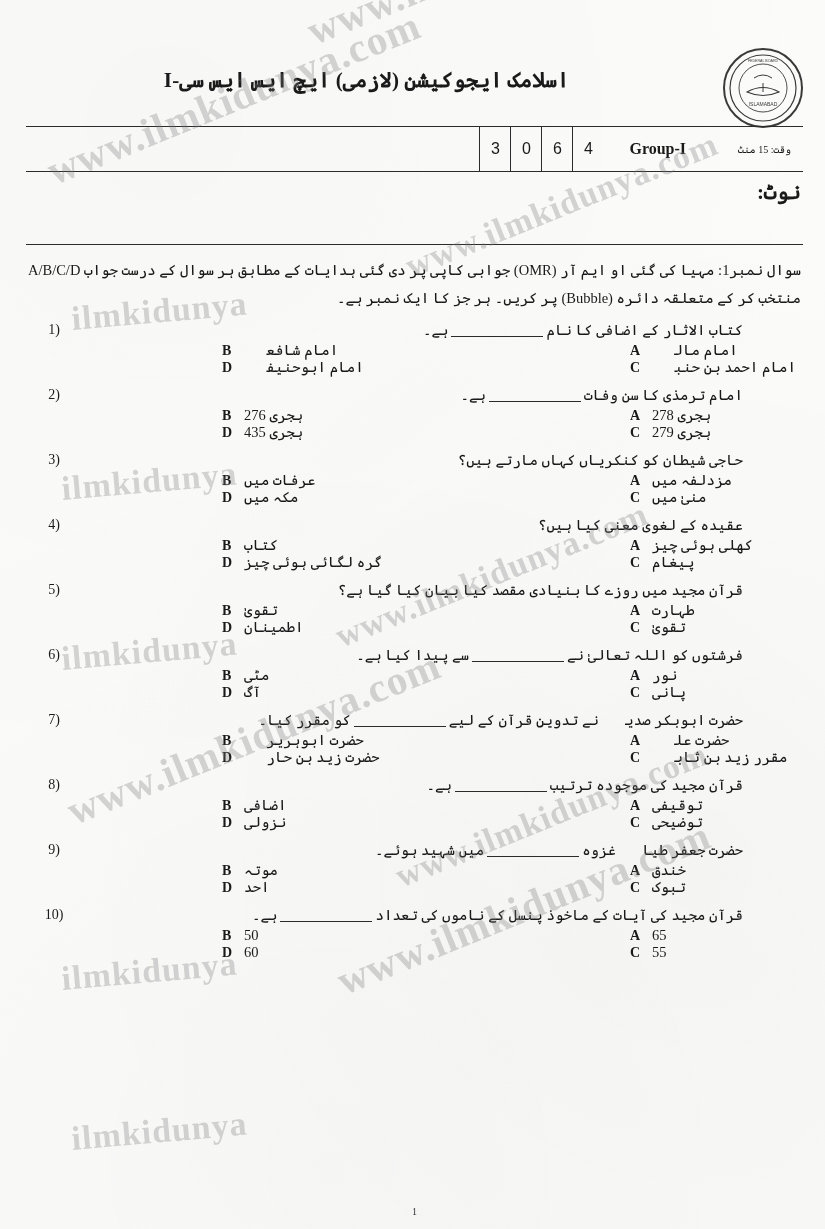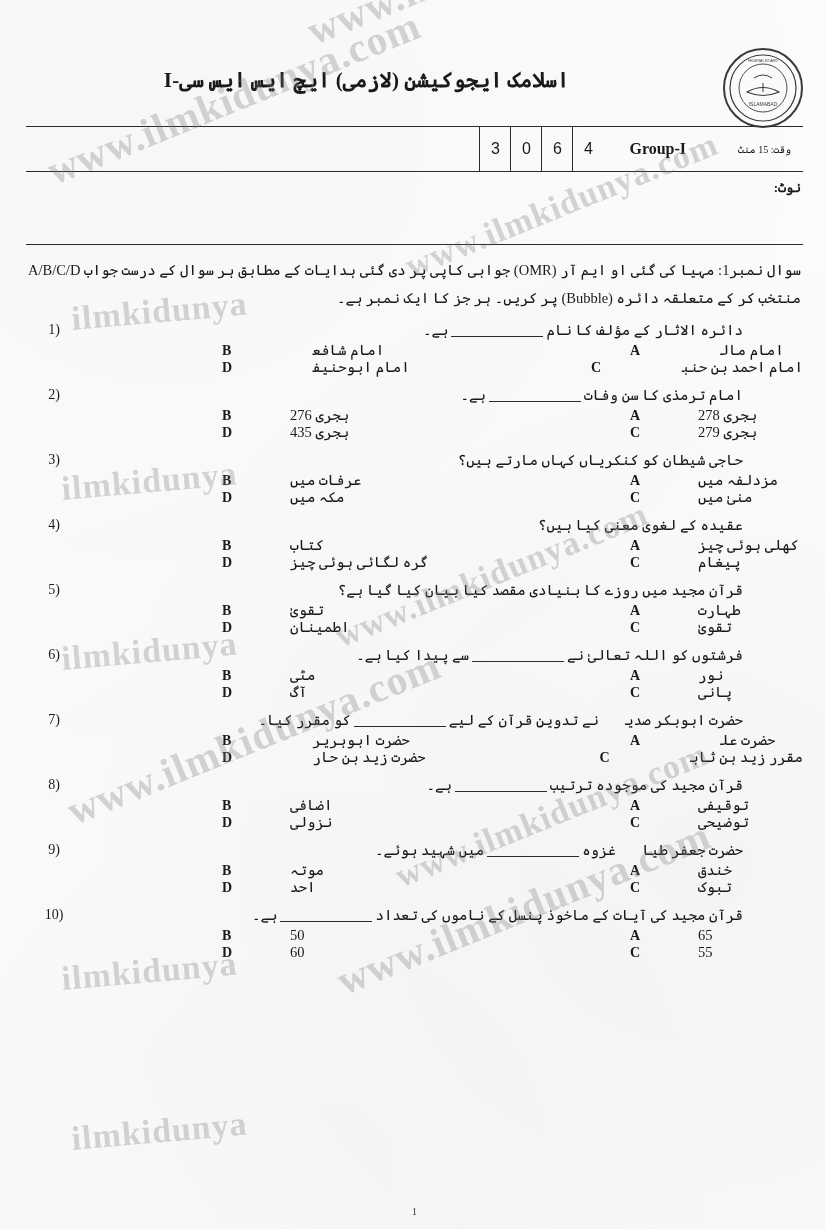--- a/index.html
+++ b/index.html
@@ -102,21 +102,21 @@
   
   .noteblock{
     position:relative;
     border-bottom:1.6px solid #2b2b2b;
     padding:6px 2px 8px 2px;
     direction:rtl;
     display:flex;
     gap:8px;
     min-height:58px;
   }
-  .note-key{font-size:13px;font-weight:700;white-space:nowrap;padding-top:2px;}
+  .note-key{font-size:21px;font-weight:700;white-space:nowrap;padding-top:2px;}
   .note-body{font-size:14.5px;line-height:1.85;text-align:justify;flex:1;}
   
   .qstem{
     direction:rtl;
     font-size:14.5px;
     line-height:1.9;
     padding:12px 2px 6px 2px;
     text-align:justify;
   }
   
@@ -148,21 +148,21 @@
     direction:ltr;
   }
   .cell.left{width:356px;justify-content:flex-start;padding-left:196px;}
   .cell.right{flex:1;justify-content:flex-start;padding-left:52px;}
   .optlet{
     font-family:"Liberation Serif", serif;
     font-size:14px;font-weight:600;
     width:22px;flex:0 0 22px;
   }
   .optval{
-    direction:rtl;font-size:14.5px;white-space:nowrap;margin-left:46px;
+    direction:rtl;font-size:14.5px;white-space:nowrap;
   }
   .optval.num{direction:ltr;font-family:"Liberation Serif", serif;text-align:center;}
   .pagenum{
     position:absolute;bottom:-2px;left:0;right:0;
     text-align:center;font-size:10px;color:#333;
   }
 </style>
 </head>
 <body>
 
@@ -204,21 +204,21 @@
     </div>
 
     <div class="qstem">
       <span>سوال نمبر1:</span>
       <span>مہیا کی گئی او ایم آر (OMR) جوابی کاپی پر دی گئی ہدایات کے مطابق ہر سوال کے درست جواب A/B/C/D منتخب کر کے متعلقہ دائرہ (Bubble) پر کریں۔ ہر جز کا ایک نمبر ہے۔</span>
     </div>
 
     <div class="mcqs" id="mcq-container">
         <div class="mcq">
           <div class="mcq-head">
-            <div class="qtext"><span>دائرہ الاثار کے مؤلف کا نام</span><span class="blank"></span><span>ہے۔</span></div>
+            <div class="qtext"><span>کتاب الاثار کے اضافی کا نام</span><span class="blank"></span><span>ہے۔</span></div>
             <div class="qno">1)</div>
           </div>
           <div class="opts">
             <div class="optrow">
               <div class="cell left">
                 <span class="optlet">B</span>
                 <span class="optval">امام شافعیؒ</span>
               </div>
               <div class="cell right">
                 <span class="optlet">A</span>

